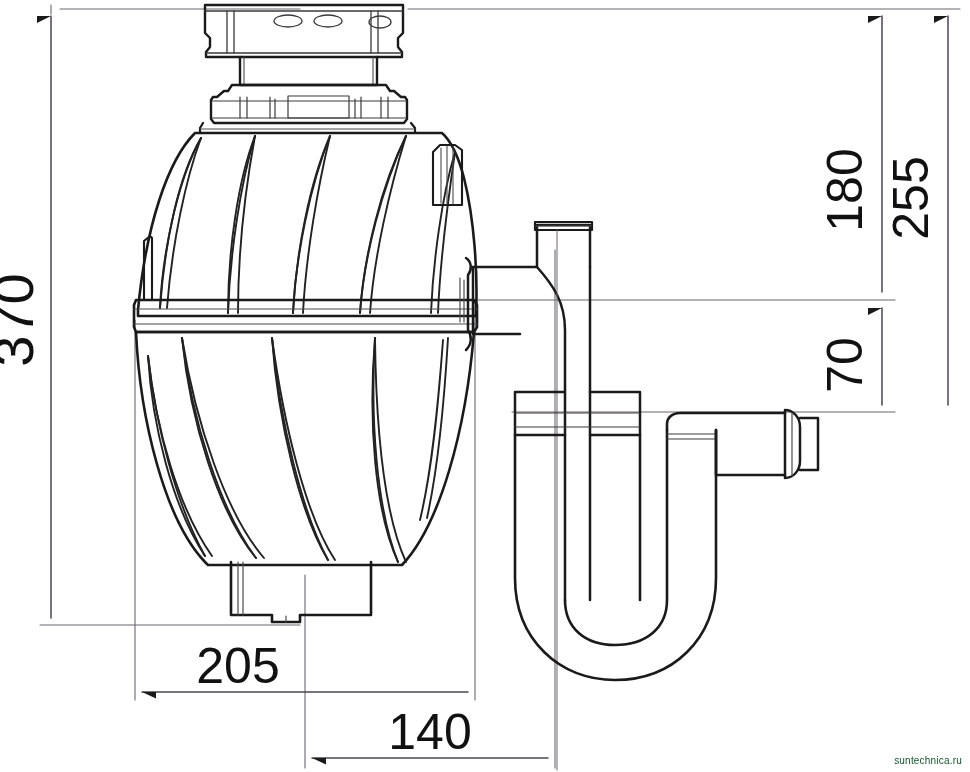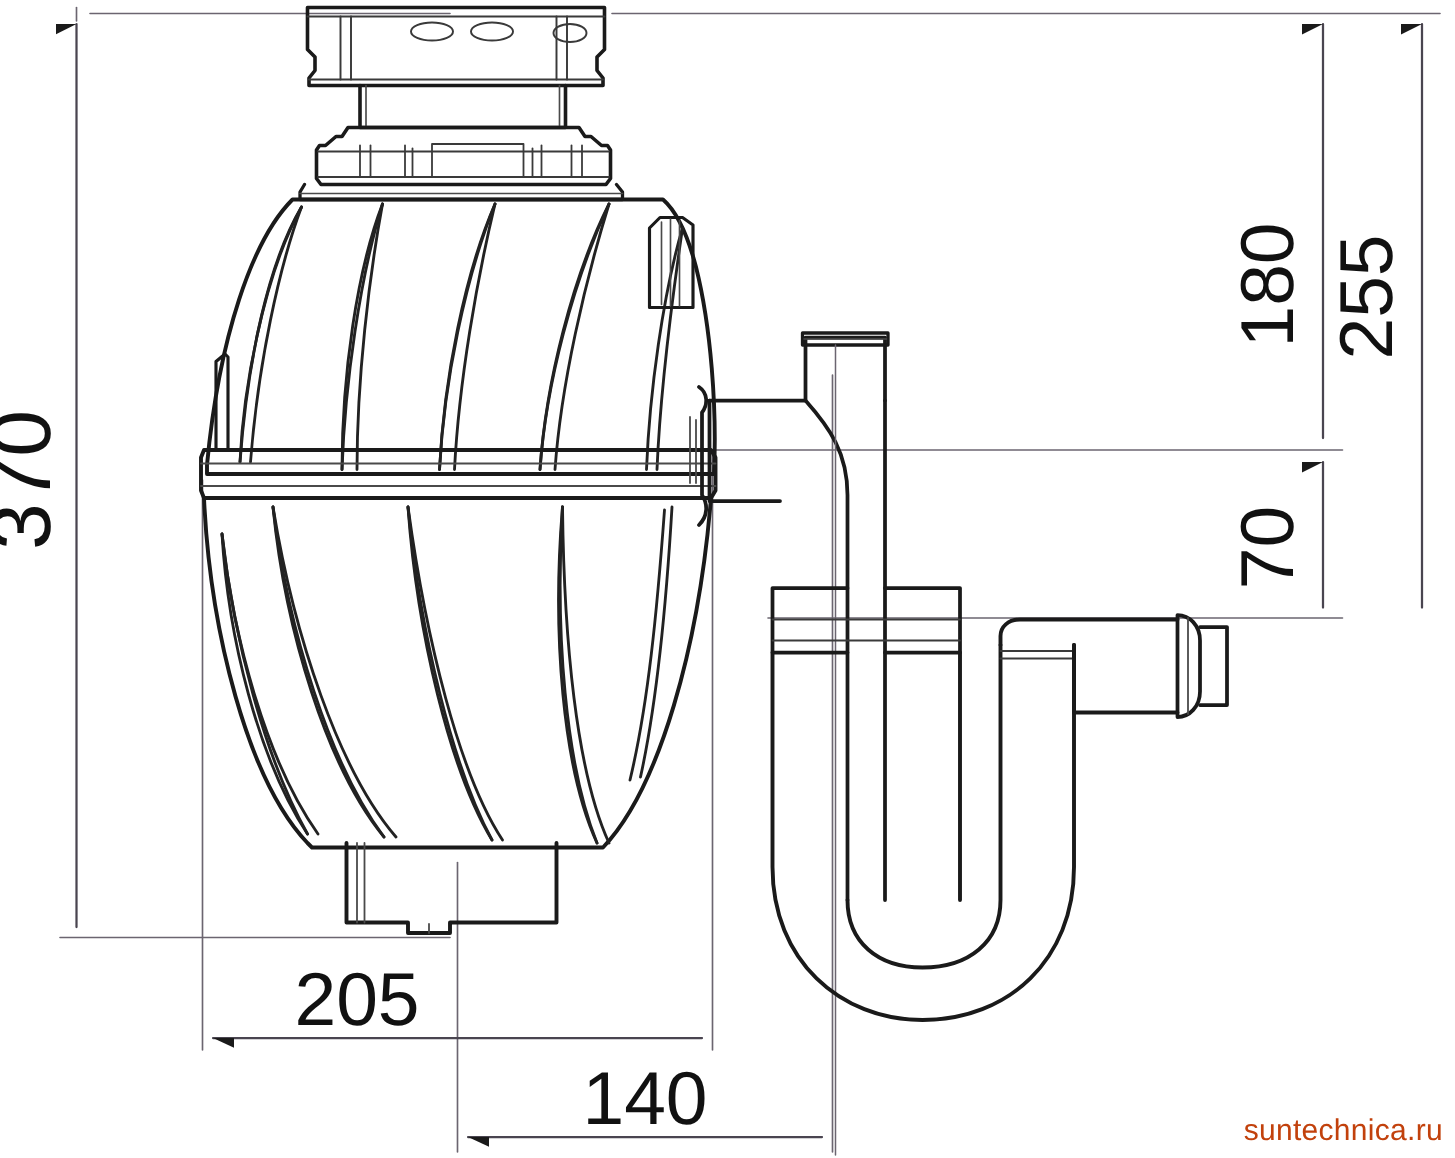--- a/index.html
+++ b/index.html
@@ -23,22 +23,22 @@
     left: 0;
     top: 0;
     width: 970px;
     height: 772px;
   }
   .watermark {
     position: absolute;
     right: 8px;
     bottom: 6px;
     font-family: "Liberation Sans", sans-serif;
-    font-size: 20px;
-    color: #c2410c;
+    font-size: 10px;
+    color: #14532d;
     letter-spacing: 0.2px;
     user-select: none;
   }
 </style>
 </head>
 <body>
 
 <div id="page">
 
   <svg id="drawing" viewBox="0 0 970 772" xmlns="http://www.w3.org/2000/svg">

